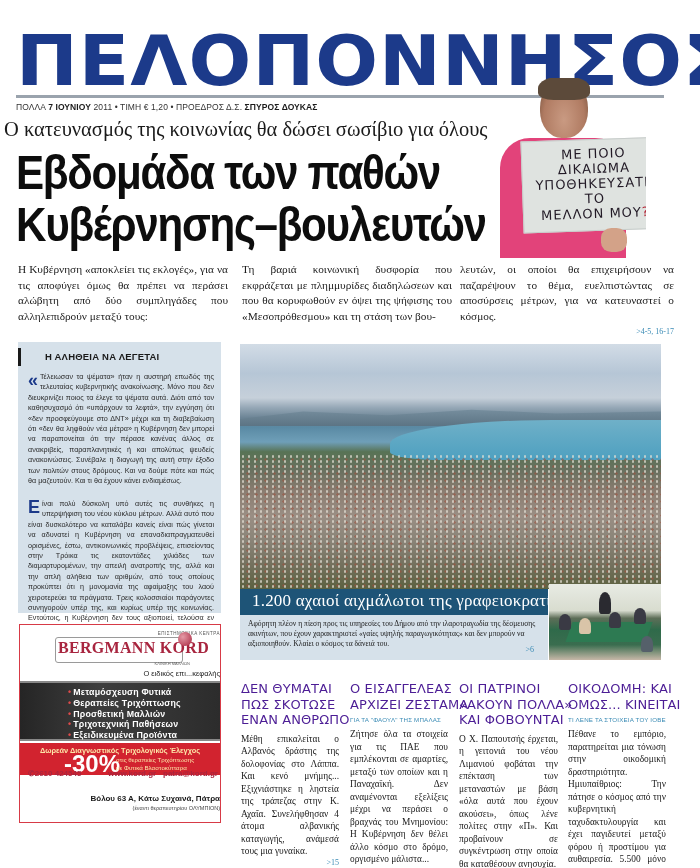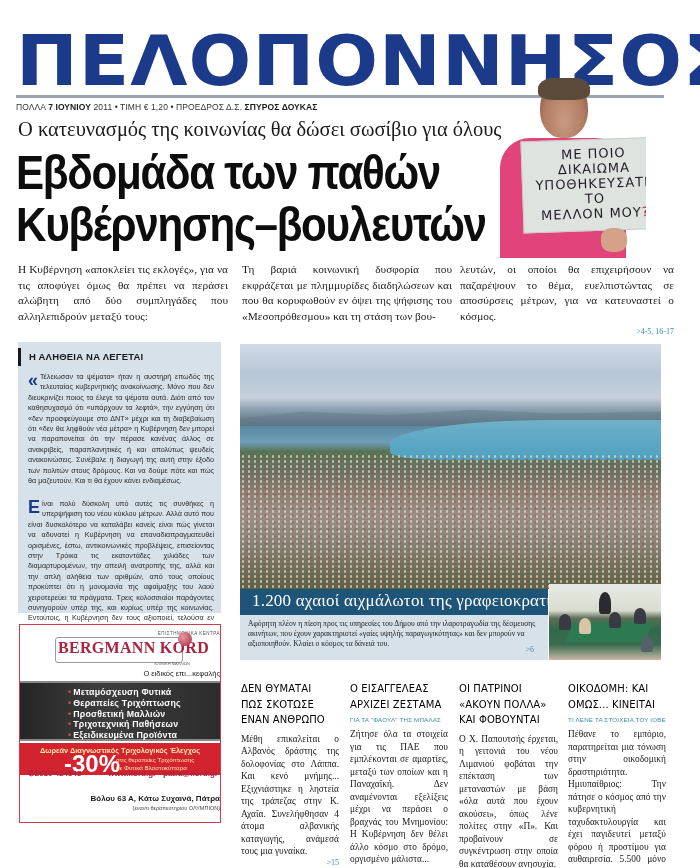--- a/index.html
+++ b/index.html
@@ -11,21 +11,21 @@
   .masthead-title {
     font-family: "DejaVu Sans", sans-serif; font-weight: bold;
     font-size: 69px; line-height: 62px; color: #1c3a8a; letter-spacing: 1px;
     transform: scaleX(1.07); transform-origin: left center; white-space: nowrap;
   }
   .mast-rule { position: absolute; left: 16px; top: 95px; width: 648px; height: 3px; background: #9aa3ad; }
   .dateline { position: absolute; left: 16px; top: 102px; font-family: "Liberation Sans", sans-serif; font-size: 8.5px; color: #333; white-space: nowrap; letter-spacing: 0.1px; }
   .dateline b { color: #1a1a1a; }
 
   
-  .kicker { position: absolute; left: 18px; top: 118px; font-size: 20.5px; color: #1a1a1a; white-space: nowrap; }
+  .kicker { position: absolute; left: 4px; top: 118px; font-size: 20.5px; color: #1a1a1a; white-space: nowrap; }
   .headline {
     position: absolute; left: 16px; top: 146px; width: 500px;
     font-family: "Liberation Sans", sans-serif; font-weight: bold;
     font-size: 49px; line-height: 52px; color: #0d0d0d; letter-spacing: -1.5px;
     transform: scaleX(0.86); transform-origin: left top; white-space: nowrap;
   }
 
   
   .photo-child { position: absolute; left: 496px; top: 78px; width: 150px; height: 180px; overflow: hidden; }
   .child-head { position: absolute; left: 44px; top: 0px; width: 48px; height: 60px; border-radius: 50% 50% 45% 45%; background: radial-gradient(ellipse at 50% 70%, #c99a82 0%, #b07b62 60%, #6b4a36 100%); }
@@ -43,21 +43,21 @@
 
   
   .lead-col { position: absolute; top: 262px; font-size: 11.3px; line-height: 15.5px; color: #1a1a1a; text-align: justify; }
   .col1 { left: 18px; width: 210px; }
   .col2 { left: 242px; width: 210px; }
   .col3 { left: 460px; width: 214px; }
   .page-ref { font-family: Liberation Serif, serif; font-size: 8px; color: #3a8bb5; text-align: right; display: block; }
 
   
   .truth-box { position: absolute; left: 18px; top: 342px; width: 203px; height: 271px; background: #d6e1ea; }
-  .truth-title { position: absolute; left: 0; top: 6px; width: 203px; height: 18px; border-left: 3px solid #1a1a1a; padding-left: 8px; font-family: "Liberation Sans", sans-serif; font-weight: bold; font-size: 9.5px; line-height: 18px; color: #1a1a1a; letter-spacing: 0.2px; }
+  .truth-title { position: absolute; left: 0; top: 6px; width: 203px; height: 18px; border-left: 3px solid #1a1a1a; padding-left: 24px; font-family: "Liberation Sans", sans-serif; font-weight: bold; font-size: 9.5px; line-height: 18px; color: #1a1a1a; letter-spacing: 0.2px; }
   .truth-text { position: absolute; left: 10px; width: 186px; font-family: "Liberation Sans", sans-serif; font-size: 7.2px; line-height: 10.4px; color: #2a2a2a; text-align: justify; }
   .truth-p1 { top: 30px; }
   .truth-p2 { top: 157px; }
   .drop { float: left; font-size: 18px; line-height: 17px; color: #1c3a8a; font-weight: bold; margin-right: 2px; }
 
   
   .ad { position: absolute; left: 19px; top: 624px; width: 202px; height: 199px; border: 1.5px solid #d73a46; background: #fff; overflow: hidden; }
   .ad-small { position: absolute; left: 0; width: 100%; text-align: right; font-family: "Liberation Sans", sans-serif; }
   .ad-logo-frame { position: absolute; left: 35px; top: 12px; width: 128px; height: 26px; border: 1.5px solid #9a9a9a; border-radius: 3px; }
   .ad-brand { position: absolute; left: 38px; top: 14px; font-family: "Liberation Serif", serif; font-weight: bold; font-size: 16px; color: #a8253f; letter-spacing: 0.3px; white-space: nowrap; }
@@ -92,21 +92,21 @@
   .caption-band { position: absolute; left: 240px; top: 589px; width: 308px; height: 26px; background: #1e5477; }
   .caption-title { position: absolute; left: 12px; top: 2px; font-size: 17px; color: #ffffff; white-space: nowrap; letter-spacing: 0.2px; }
   .caption-body { position: absolute; left: 240px; top: 615px; width: 308px; height: 45px; background: #d6e1ea; padding: 4px 8px 0 8px; font-size: 7.6px; line-height: 10.2px; color: #1a1a1a; }
   .caption-body .page-ref { position: absolute; right: 14px; bottom: 5px; }
   .meeting-photo { position: absolute; left: 549px; top: 584px; width: 112px; height: 76px; overflow: hidden; background: linear-gradient(180deg, #e8ebe4 0%, #d8dccf 35%, #5e6e58 45%, #2f6a4a 60%, #3a6d4f 80%, #c7b8a8 100%); }
   .meeting-table { position: absolute; left: 20px; top: 38px; width: 80px; height: 20px; background: #2d7a52; transform: skewX(-20deg); }
   .meeting-person { position: absolute; width: 12px; height: 16px; border-radius: 50% 50% 20% 20%; background: #3a3a44; }
 
   
   .story { position: absolute; top: 681px; }
-  .story-title { font-family: "DejaVu Sans", sans-serif; font-size: 10px; line-height: 15.5px; color: #000000; letter-spacing: 0.1px; white-space: nowrap; }
+  .story-title { font-family: "DejaVu Sans", sans-serif; font-size: 13px; line-height: 15.5px; color: #4c1d95; letter-spacing: 0.1px; white-space: nowrap; }
   .story-sub { font-family: "Liberation Sans", sans-serif; font-size: 6.2px; color: #3a8bb5; margin-top: 4px; letter-spacing: 0.2px; white-space: nowrap; }
   .story-body { font-size: 9.4px; line-height: 12.5px; color: #1a1a1a; text-align: justify; margin-top: 5px; }
   .story .page-ref { font-size: 8px; margin-top: 0; }
   .s1 { left: 241px; width: 98px; }
   .s2 { left: 350px; width: 98px; }
   .s3 { left: 459px; width: 99px; }
   .s4 { left: 568px; width: 98px; }
 </style>
 </head>
 <body>

